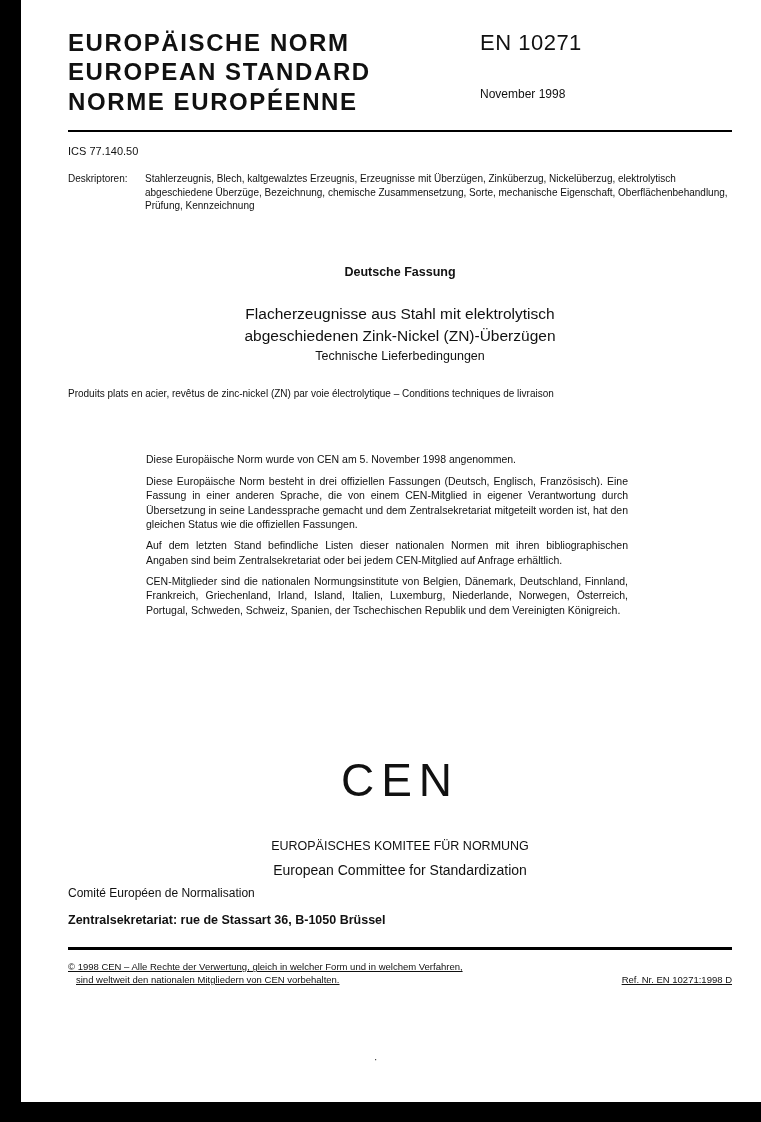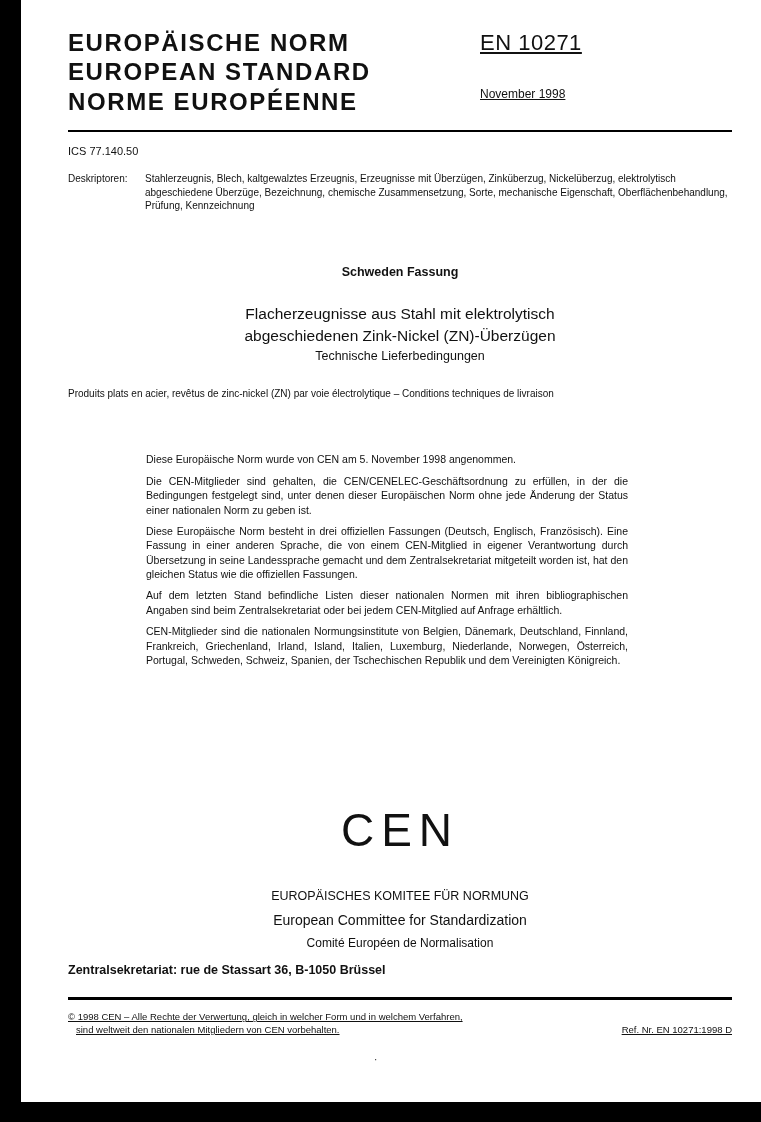--- a/index.html
+++ b/index.html
@@ -15,21 +15,21 @@
   
   .scan-left{position:absolute;left:0;top:0;width:21px;height:1122px;background:#000;}
   .scan-bottom{position:absolute;left:0;bottom:0;width:761px;height:20px;background:#000;}
   .tiny-mark{position:absolute;left:374px;top:1054px;font-size:10px;color:#222;}
 
   .content{position:absolute;left:68px;top:0;width:664px;}
 
   
   .header-row{display:flex;margin-top:28px;}
   .std-titles{font-weight:700;font-size:24px;line-height:1.22;letter-spacing:1.6px;white-space:nowrap;}
-  .header-right{margin-left:auto;width:252px;padding-top:2px;text-decoration:underline;}
+  .header-right{margin-left:auto;width:252px;padding-top:2px;}
   .en-number{font-size:22px;font-weight:400;letter-spacing:0.5px;}
   .pub-date{font-size:12px;margin-top:31px;}
 
   .rule{border:none;border-top:2px solid #000;margin:14px 0 0 0;}
   .rule-thick{border:none;border-top:3px solid #000;margin:20px 0 0 0;}
 
   .ics{font-size:11px;margin-top:13px;}
 
   .descriptors{display:flex;margin-top:15px;font-size:10px;line-height:1.38;}
   .descriptors .label{width:77px;flex:none;}
@@ -43,21 +43,21 @@
   .bilingual{display:flex;margin-top:24px;font-size:10px;line-height:1.35;}
   .bilingual .col-left{width:330px;flex:none;padding-right:22px;box-sizing:border-box;}
   .bilingual .col-right{flex:1;}
 
   .paragraphs{margin-top:52px;margin-left:78px;width:482px;font-size:10.5px;line-height:1.37;text-align:justify;}
   .paragraphs p{margin:0 0 7px 0;}
 
   .cen-logo{text-align:center;font-size:46px;font-weight:400;letter-spacing:7px;margin-top:136px;}
   .committee-de{text-align:center;font-size:12.5px;margin-top:32px;}
   .committee-en{text-align:center;font-size:14px;margin-top:9px;}
-  .committee-fr{text-align:center;font-size:12px;margin-top:8px;}
+  .committee-fr{font-size:12px;margin-top:8px;}
   .secretariat{text-align:left;font-size:12.5px;font-weight:700;margin-top:13px;}
 
   .footer{display:flex;align-items:flex-end;margin-top:11px;font-size:9.5px;line-height:1.35;text-decoration:underline;}
   .footer .copy{flex:1;}
   .footer .copy .l2{padding-left:8px;}
   .footer .ref{flex:none;padding-left:20px;}
 </style>
 </head>
 <body>
 
@@ -83,35 +83,34 @@
 
     <hr class="rule">
 
     <div class="ics">ICS 77.140.50</div>
 
     <div class="descriptors">
       <div class="label">Deskriptoren:</div>
       <div class="text">Stahlerzeugnis, Blech, kaltgewalztes Erzeugnis, Erzeugnisse mit Überzügen, Zinküberzug, Nickelüberzug, elektrolytisch abgeschiedene Überzüge, Bezeichnung, chemische Zusammensetzung, Sorte, mechanische Eigenschaft, Oberflächenbehandlung, Prüfung, Kennzeichnung</div>
     </div>
 
-    <div class="fassung">Schweden Fassung</div>
+    <div class="fassung">Deutsche Fassung</div>
 
     <div class="title-de">
       <div>Flacherzeugnisse aus Stahl mit elektrolytisch</div>
       <div>abgeschiedenen Zink-Nickel (ZN)-Überzügen</div>
     </div>
     <div class="subtitle-de">Technische Lieferbedingungen</div>
 
     <div class="bilingual">
       <div class="col-right">Produits plats en acier, revêtus de zinc-nickel (ZN) par voie électrolytique – Conditions techniques de livraison</div>
     </div>
 
     <div class="paragraphs">
       <p>Diese Europäische Norm wurde von CEN am 5. November 1998 angenommen.</p>
-      <p>Die CEN-Mitglieder sind gehalten, die CEN/CENELEC-Geschäftsordnung zu erfüllen, in der die Bedingungen festgelegt sind, unter denen dieser Europäischen Norm ohne jede Änderung der Status einer nationalen Norm zu geben ist.</p>
       <p>Diese Europäische Norm besteht in drei offiziellen Fassungen (Deutsch, Englisch, Französisch). Eine Fassung in einer anderen Sprache, die von einem CEN-Mitglied in eigener Verantwortung durch Übersetzung in seine Landessprache gemacht und dem Zentralsekretariat mitgeteilt worden ist, hat den gleichen Status wie die offiziellen Fassungen.</p>
       <p>Auf dem letzten Stand befindliche Listen dieser nationalen Normen mit ihren bibliographischen Angaben sind beim Zentralsekretariat oder bei jedem CEN-Mitglied auf Anfrage erhältlich.</p>
       <p>CEN-Mitglieder sind die nationalen Normungsinstitute von Belgien, Dänemark, Deutschland, Finnland, Frankreich, Griechenland, Irland, Island, Italien, Luxemburg, Niederlande, Norwegen, Österreich, Portugal, Schweden, Schweiz, Spanien, der Tschechischen Republik und dem Vereinigten Königreich.</p>
     </div>
 
     <div class="cen-logo">CEN</div>
 
     <div class="committee-de">EUROPÄISCHES KOMITEE FÜR NORMUNG</div>
     <div class="committee-en">European Committee for Standardization</div>
     <div class="committee-fr">Comité Européen de Normalisation</div>

